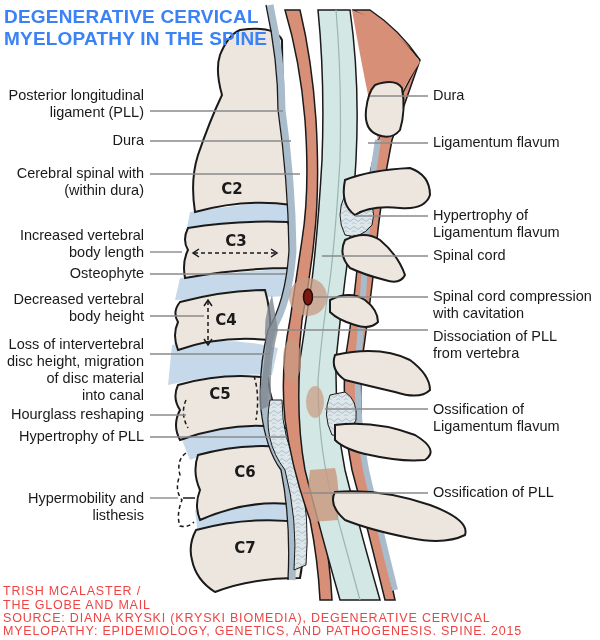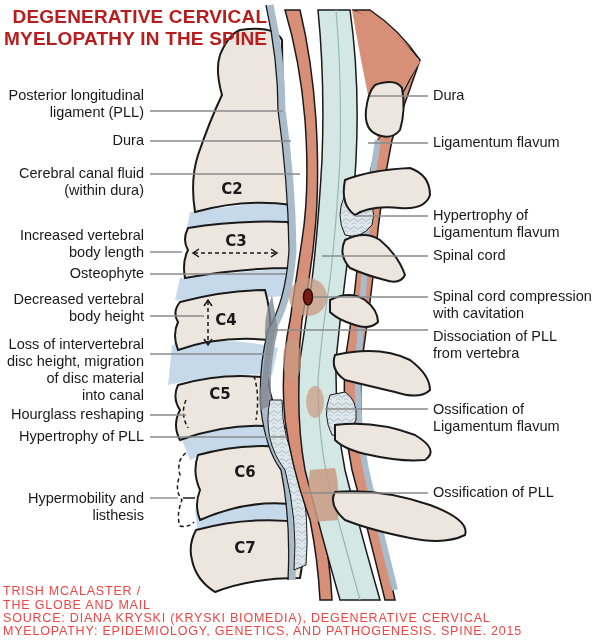--- a/index.html
+++ b/index.html
@@ -1,18 +1,18 @@
 <!DOCTYPE html>
 <html><head>
 <meta charset="utf-8">
 <style>
   html, body { margin: 0; padding: 0; background: #ffffff; }
   body { width: 600px; height: 640px; position: relative; overflow: hidden; font-family: "Liberation Sans", "DejaVu Sans", sans-serif; }
   #stage { position: absolute; left: 0; top: 0; width: 600px; height: 640px; }
-  .title { position: absolute; left: 4px; top: 6px; font-size: 19px; font-weight: bold; color: #b91c1c; line-height: 22px; letter-spacing: 0.2px; text-align: right; }
+  .title { position: absolute; left: 4px; top: 6px; font-size: 19px; font-weight: bold; color: #3b82f6; line-height: 22px; letter-spacing: 0.2px; }
   .lbl { position: absolute; font-size: 14.5px; color: #1a1a1a; line-height: 17px; }
   .lbl.left { text-align: right; right: 456px; }
   .lbl.right { left: 433px; text-align: left; }
   .credit { position: absolute; left: 3px; font-size: 12.5px; color: #ef4444; letter-spacing: 0.8px; line-height: 14px; white-space: nowrap; }
   .vlabel { font-family: "DejaVu Sans", sans-serif; font-weight: bold; font-size: 15px; fill: #1a1a1a; }
 </style>
 </head>
 <body>
 
 <div id="stage">
@@ -128,21 +128,21 @@
   </div>
 
   <div class="lbl left" style="top:87px">
     <div>Posterior longitudinal</div>
     <div>ligament (PLL)</div>
   </div>
   <div class="lbl left" style="top:132px">
     <div>Dura</div>
   </div>
   <div class="lbl left" style="top:165px">
-    <div>Cerebral canal fluid</div>
+    <div>Cerebral spinal with</div>
     <div>(within dura)</div>
   </div>
   <div class="lbl left" style="top:227px">
     <div>Increased vertebral</div>
     <div>body length</div>
   </div>
   <div class="lbl left" style="top:265px">
     <div>Osteophyte</div>
   </div>
   <div class="lbl left" style="top:291px">

